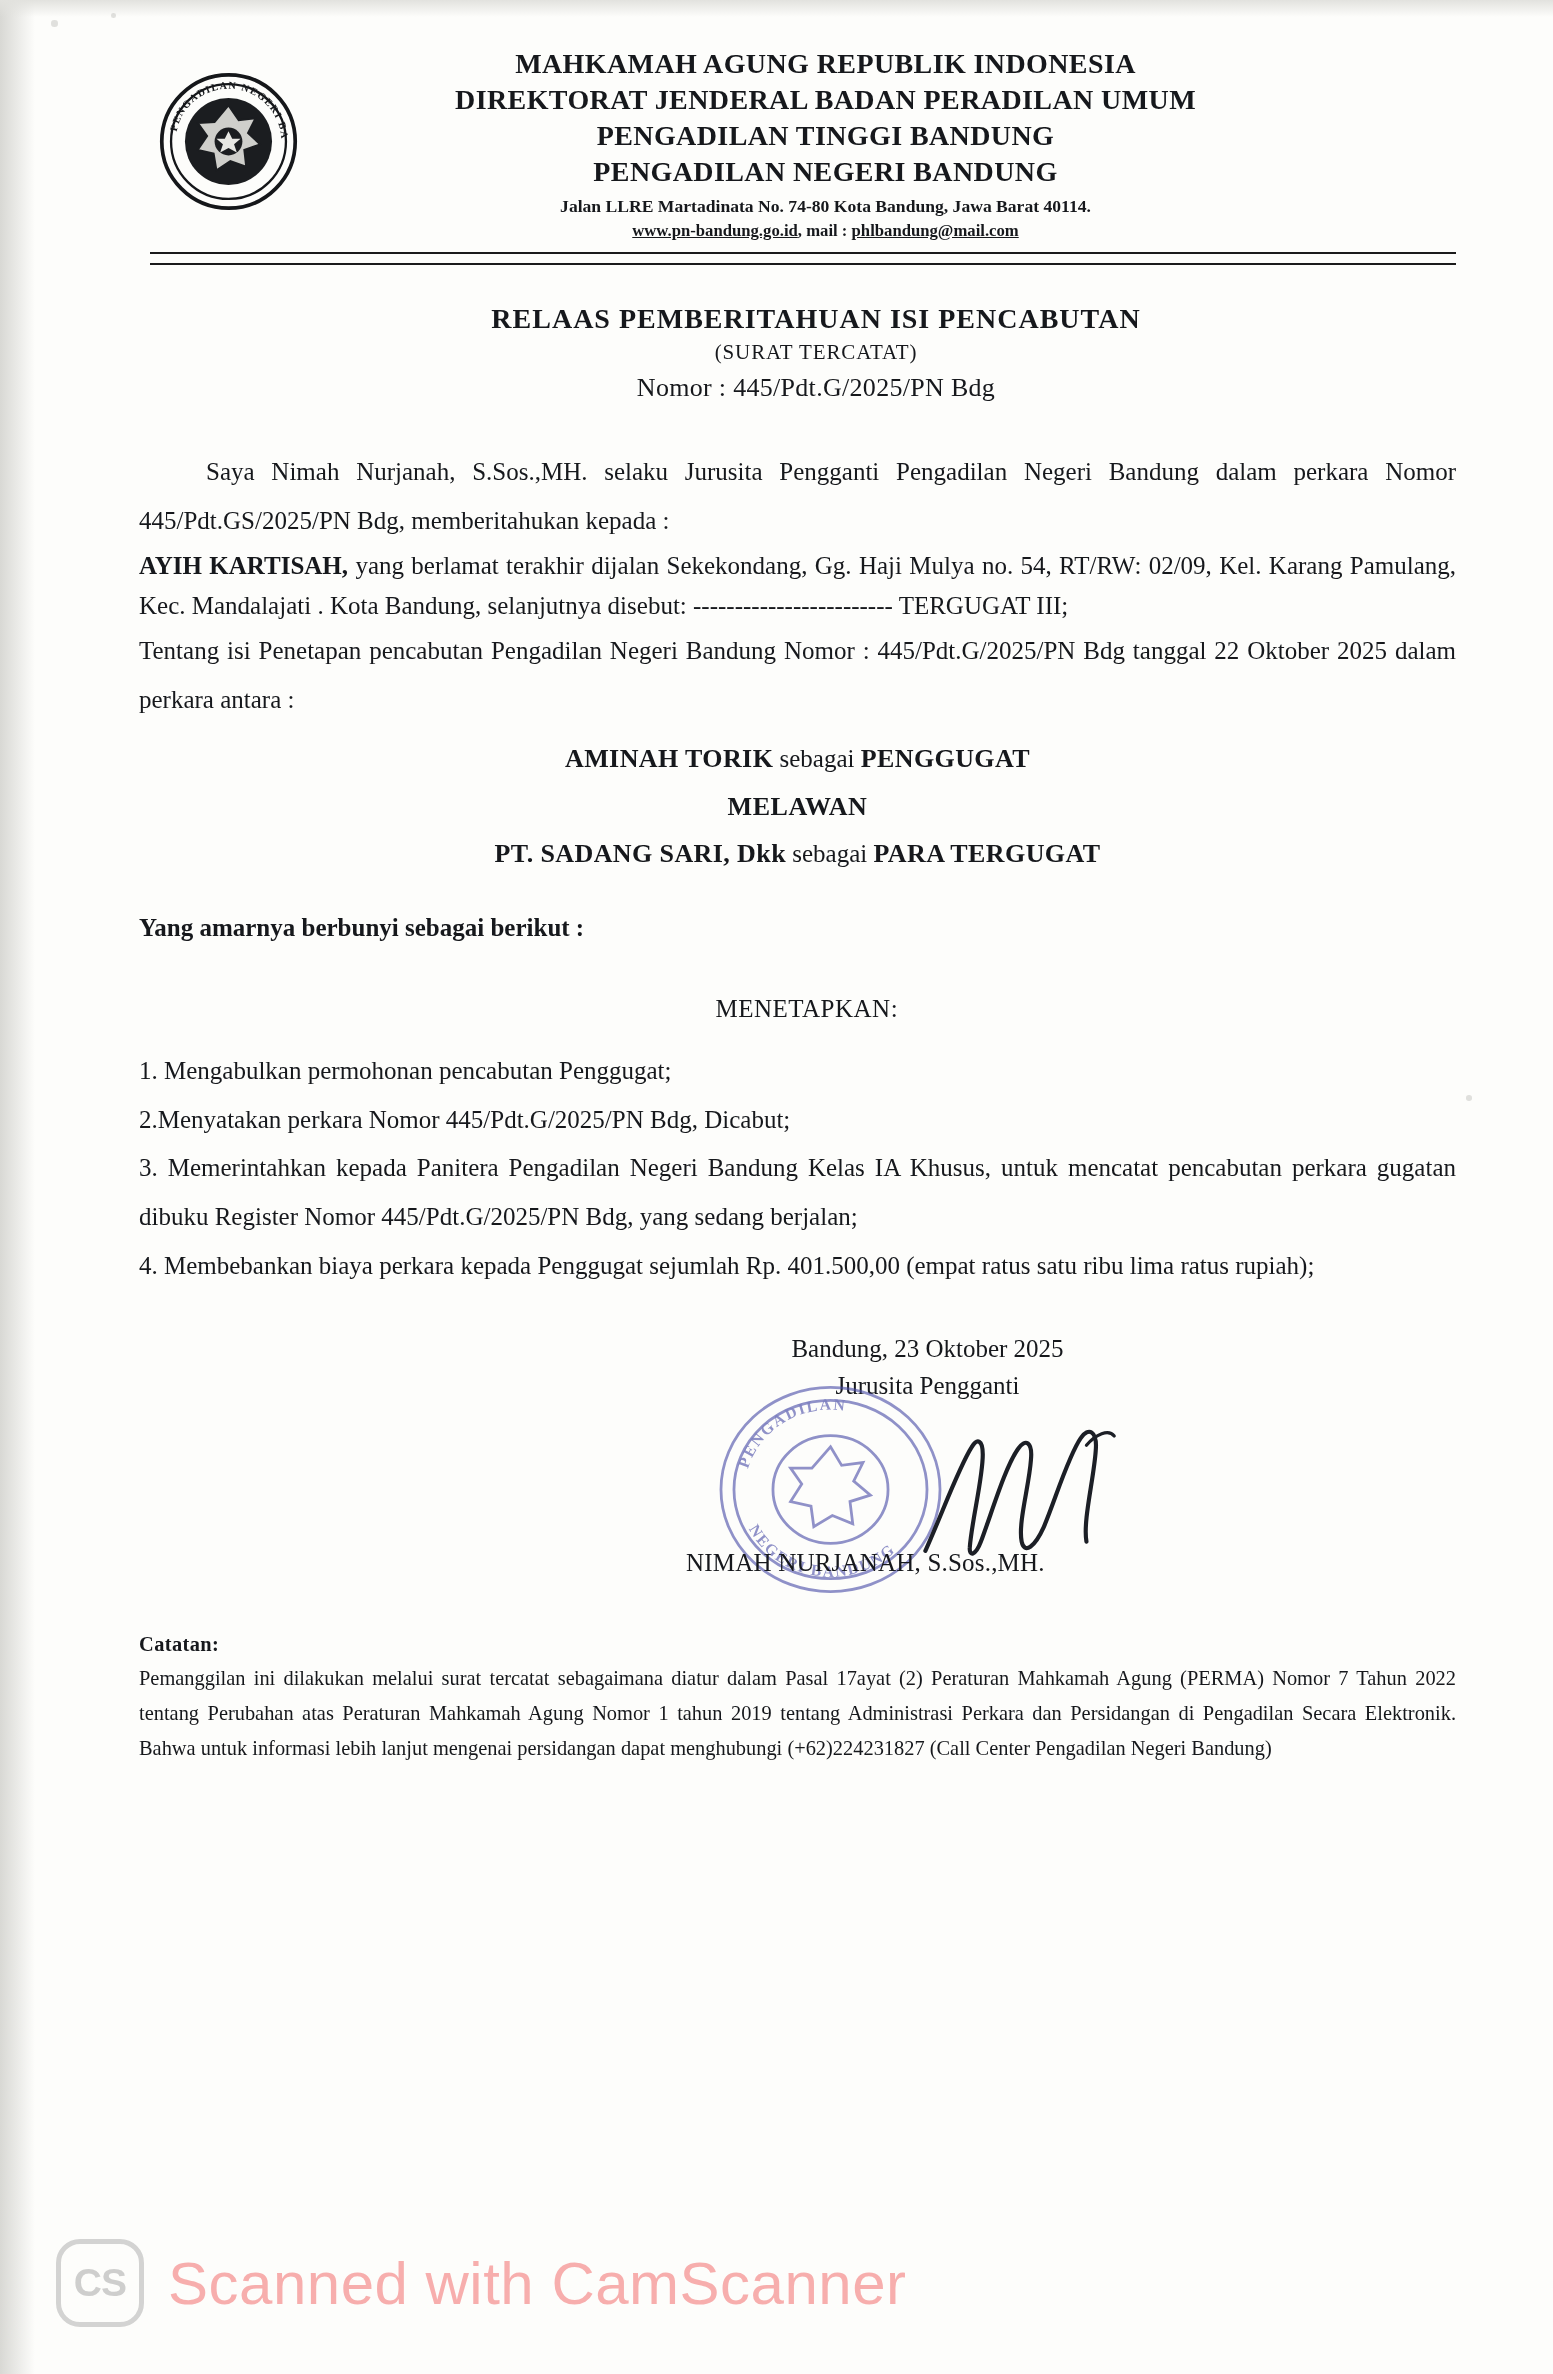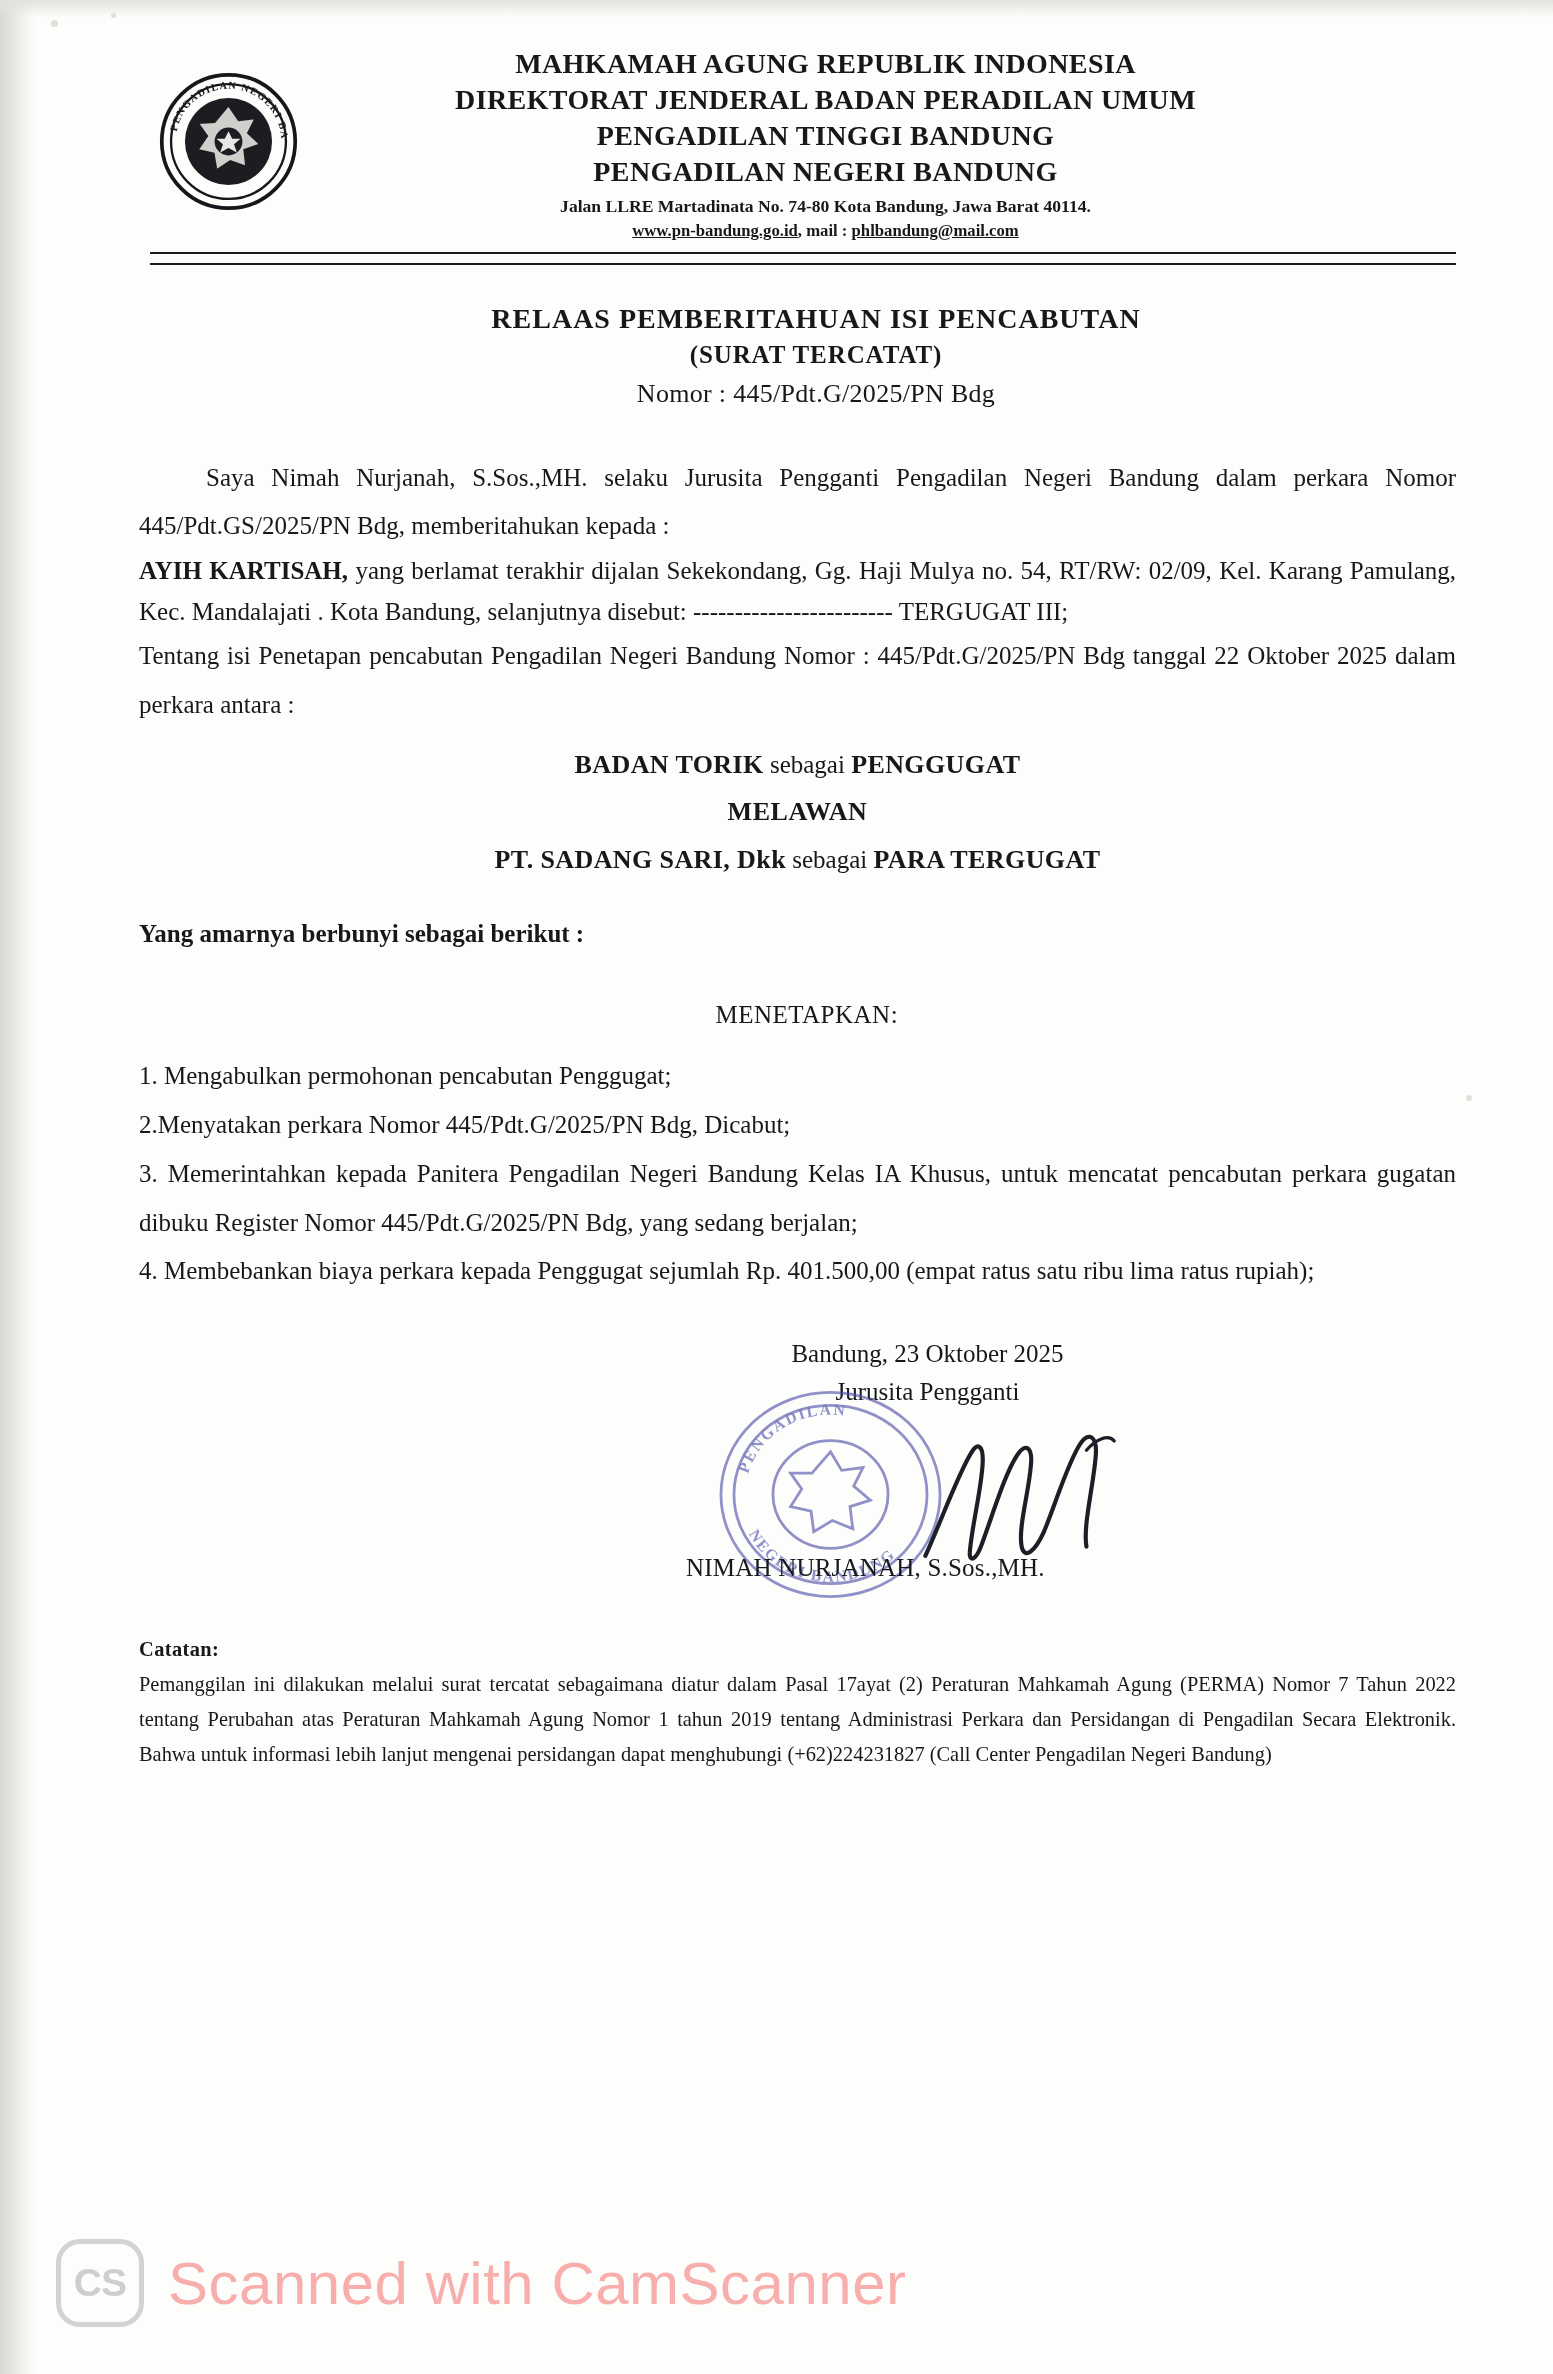--- a/index.html
+++ b/index.html
@@ -108,22 +108,22 @@
     margin-top: 35px;
     padding-left: 37px;
   }
   .title-main {
     font-weight: bold;
     font-size: 28px;
     letter-spacing: 1px;
     line-height: 1.35;
   }
   .title-sub {
-    font-weight: bold;
-    font-size: 25px;
+    font-weight: normal;
+    font-size: 21px;
     letter-spacing: 0.9px;
     line-height: 1.35;
   }
   .title-nomor {
     font-size: 26px;
     margin-top: 7.4px;
     letter-spacing: 0.3px;
   }
 
   
@@ -307,21 +307,21 @@
 
       <p class="p-just tight block-gap" style="margin:0;">
         <span class="b">AYIH KARTISAH,</span>
         <span>yang berlamat terakhir dijalan Sekekondang, Gg. Haji Mulya no. 54, RT/RW: 02/09, Kel. Karang Pamulang, Kec. Mandalajati . Kota Bandung, selanjutnya disebut: ------------------------ TERGUGAT III;</span>
       </p>
 
       <p class="p-just block-gap" style="margin:0;">Tentang isi Penetapan pencabutan Pengadilan Negeri Bandung Nomor : 445/Pdt.G/2025/PN Bdg tanggal 22  Oktober 2025 dalam perkara antara :</p>
 
       <div style="margin-top:13px;">
         <div class="party-line">
-          <span class="nm">BADAN TORIK</span>
+          <span class="nm">AMINAH TORIK</span>
           <span>sebagai</span>
           <span class="role">PENGGUGAT</span>
         </div>
         <div class="melawan">MELAWAN</div>
         <div class="party-line">
           <span class="nm">PT. SADANG SARI, Dkk</span>
           <span>sebagai</span>
           <span class="role">PARA TERGUGAT</span>
         </div>
       </div>

